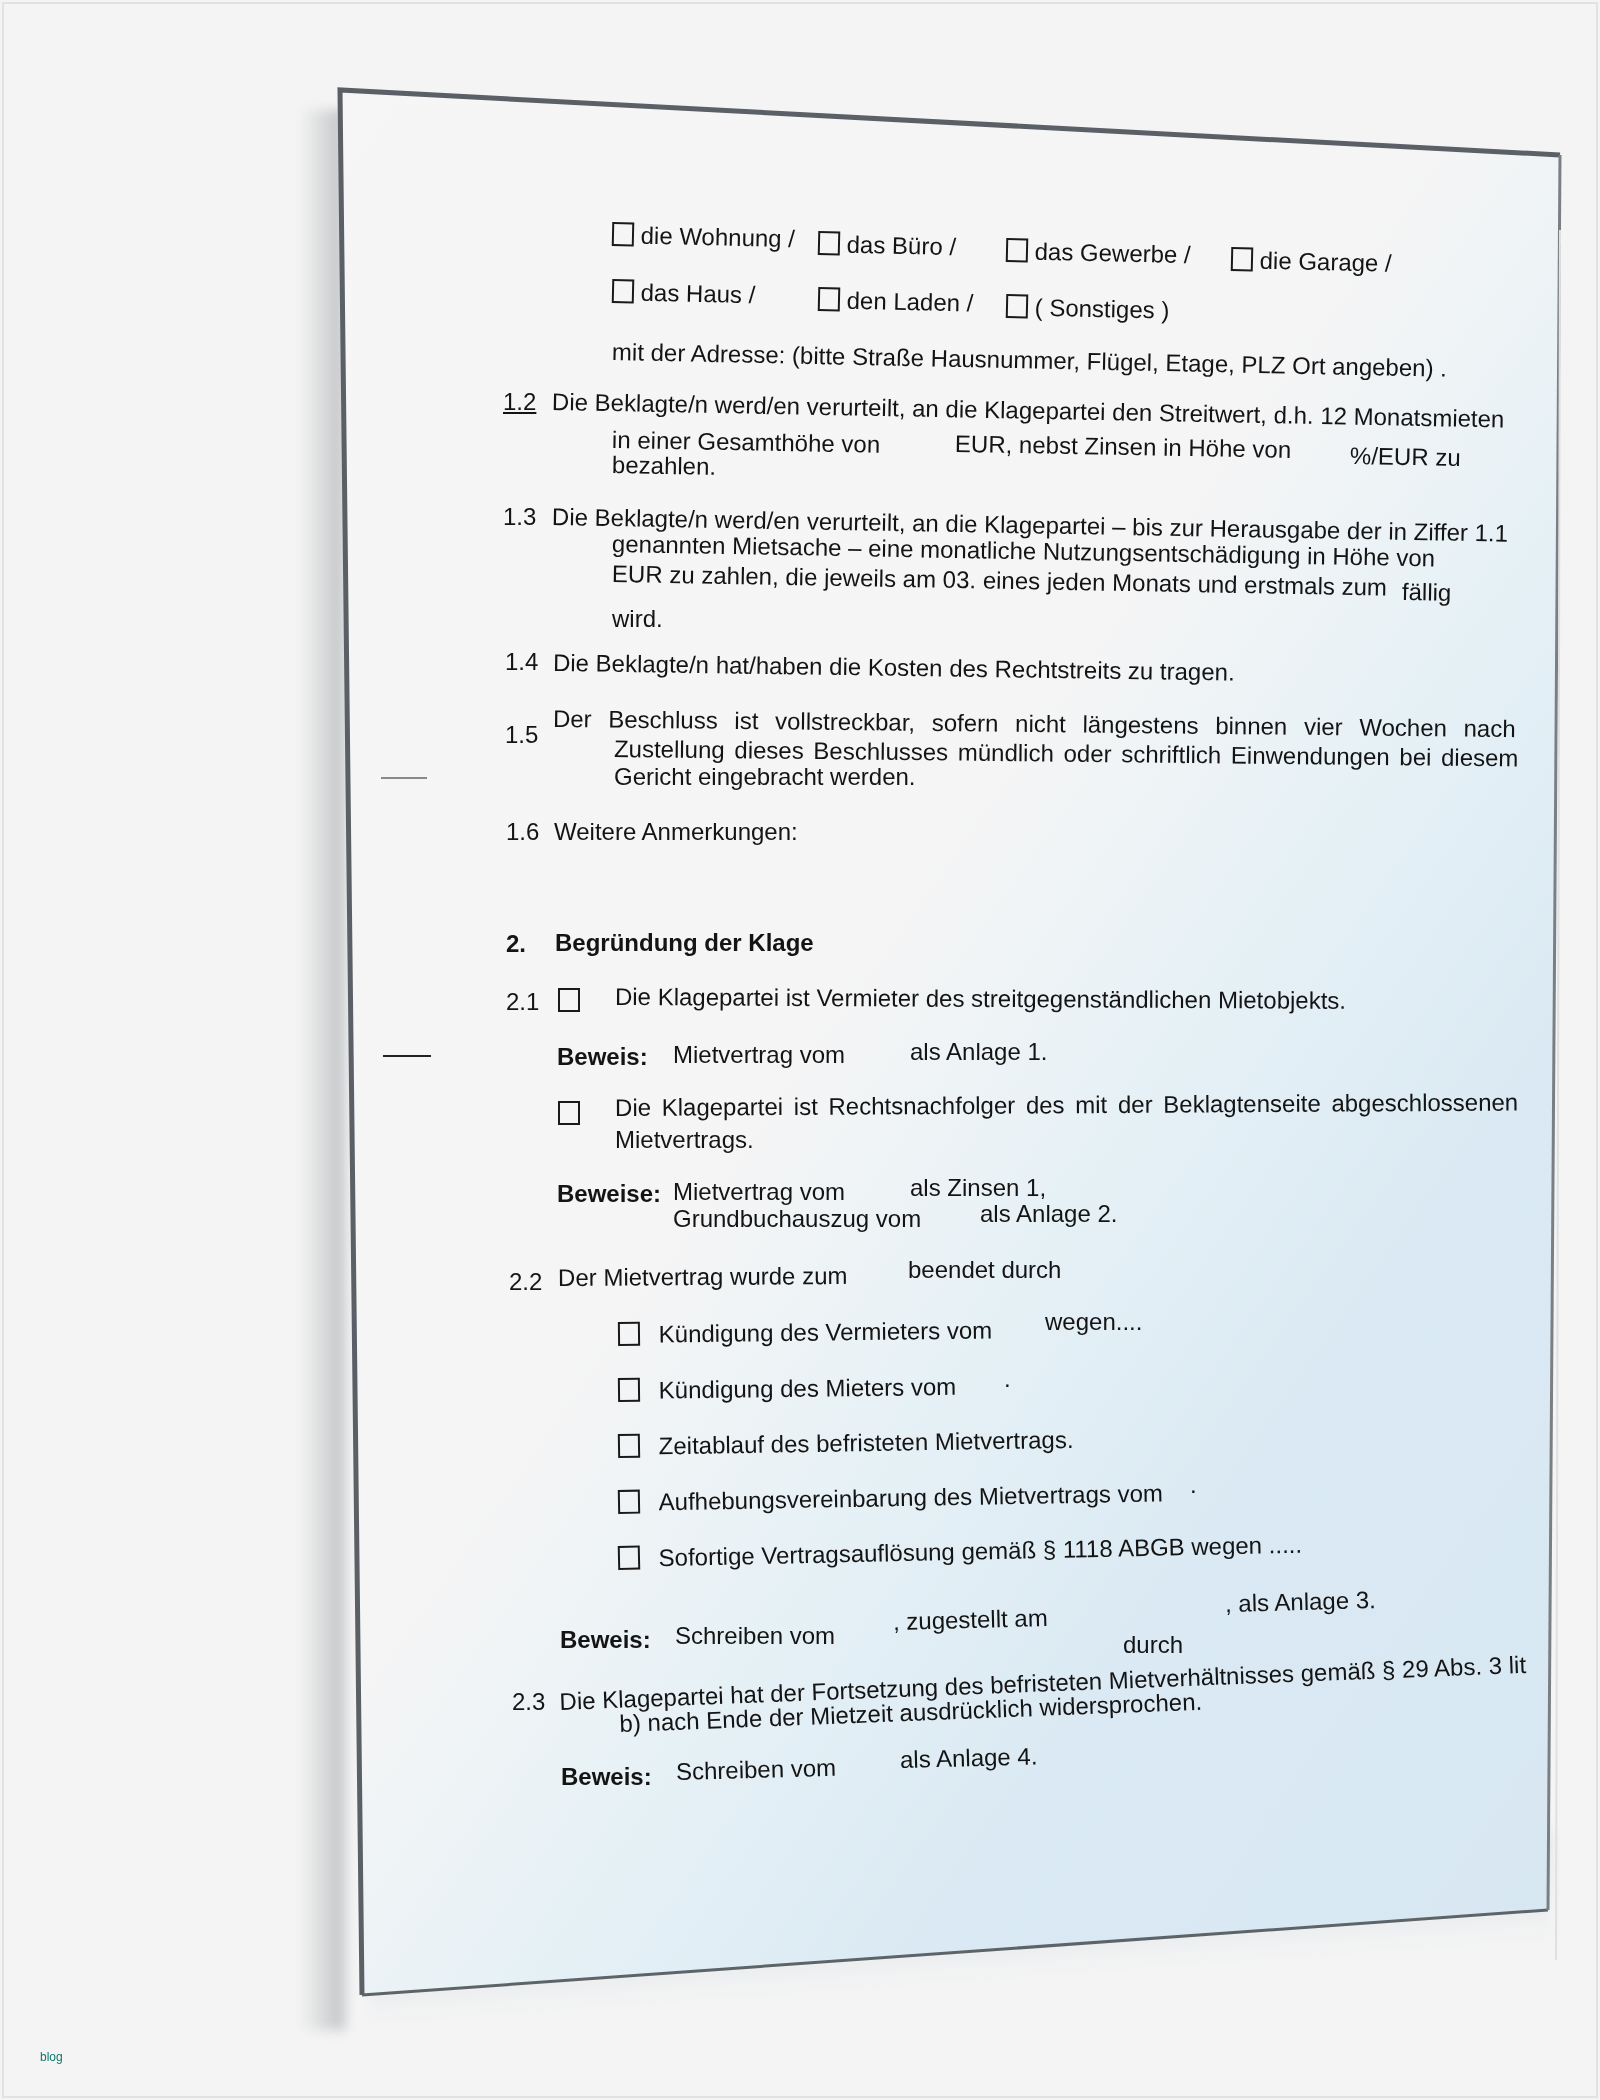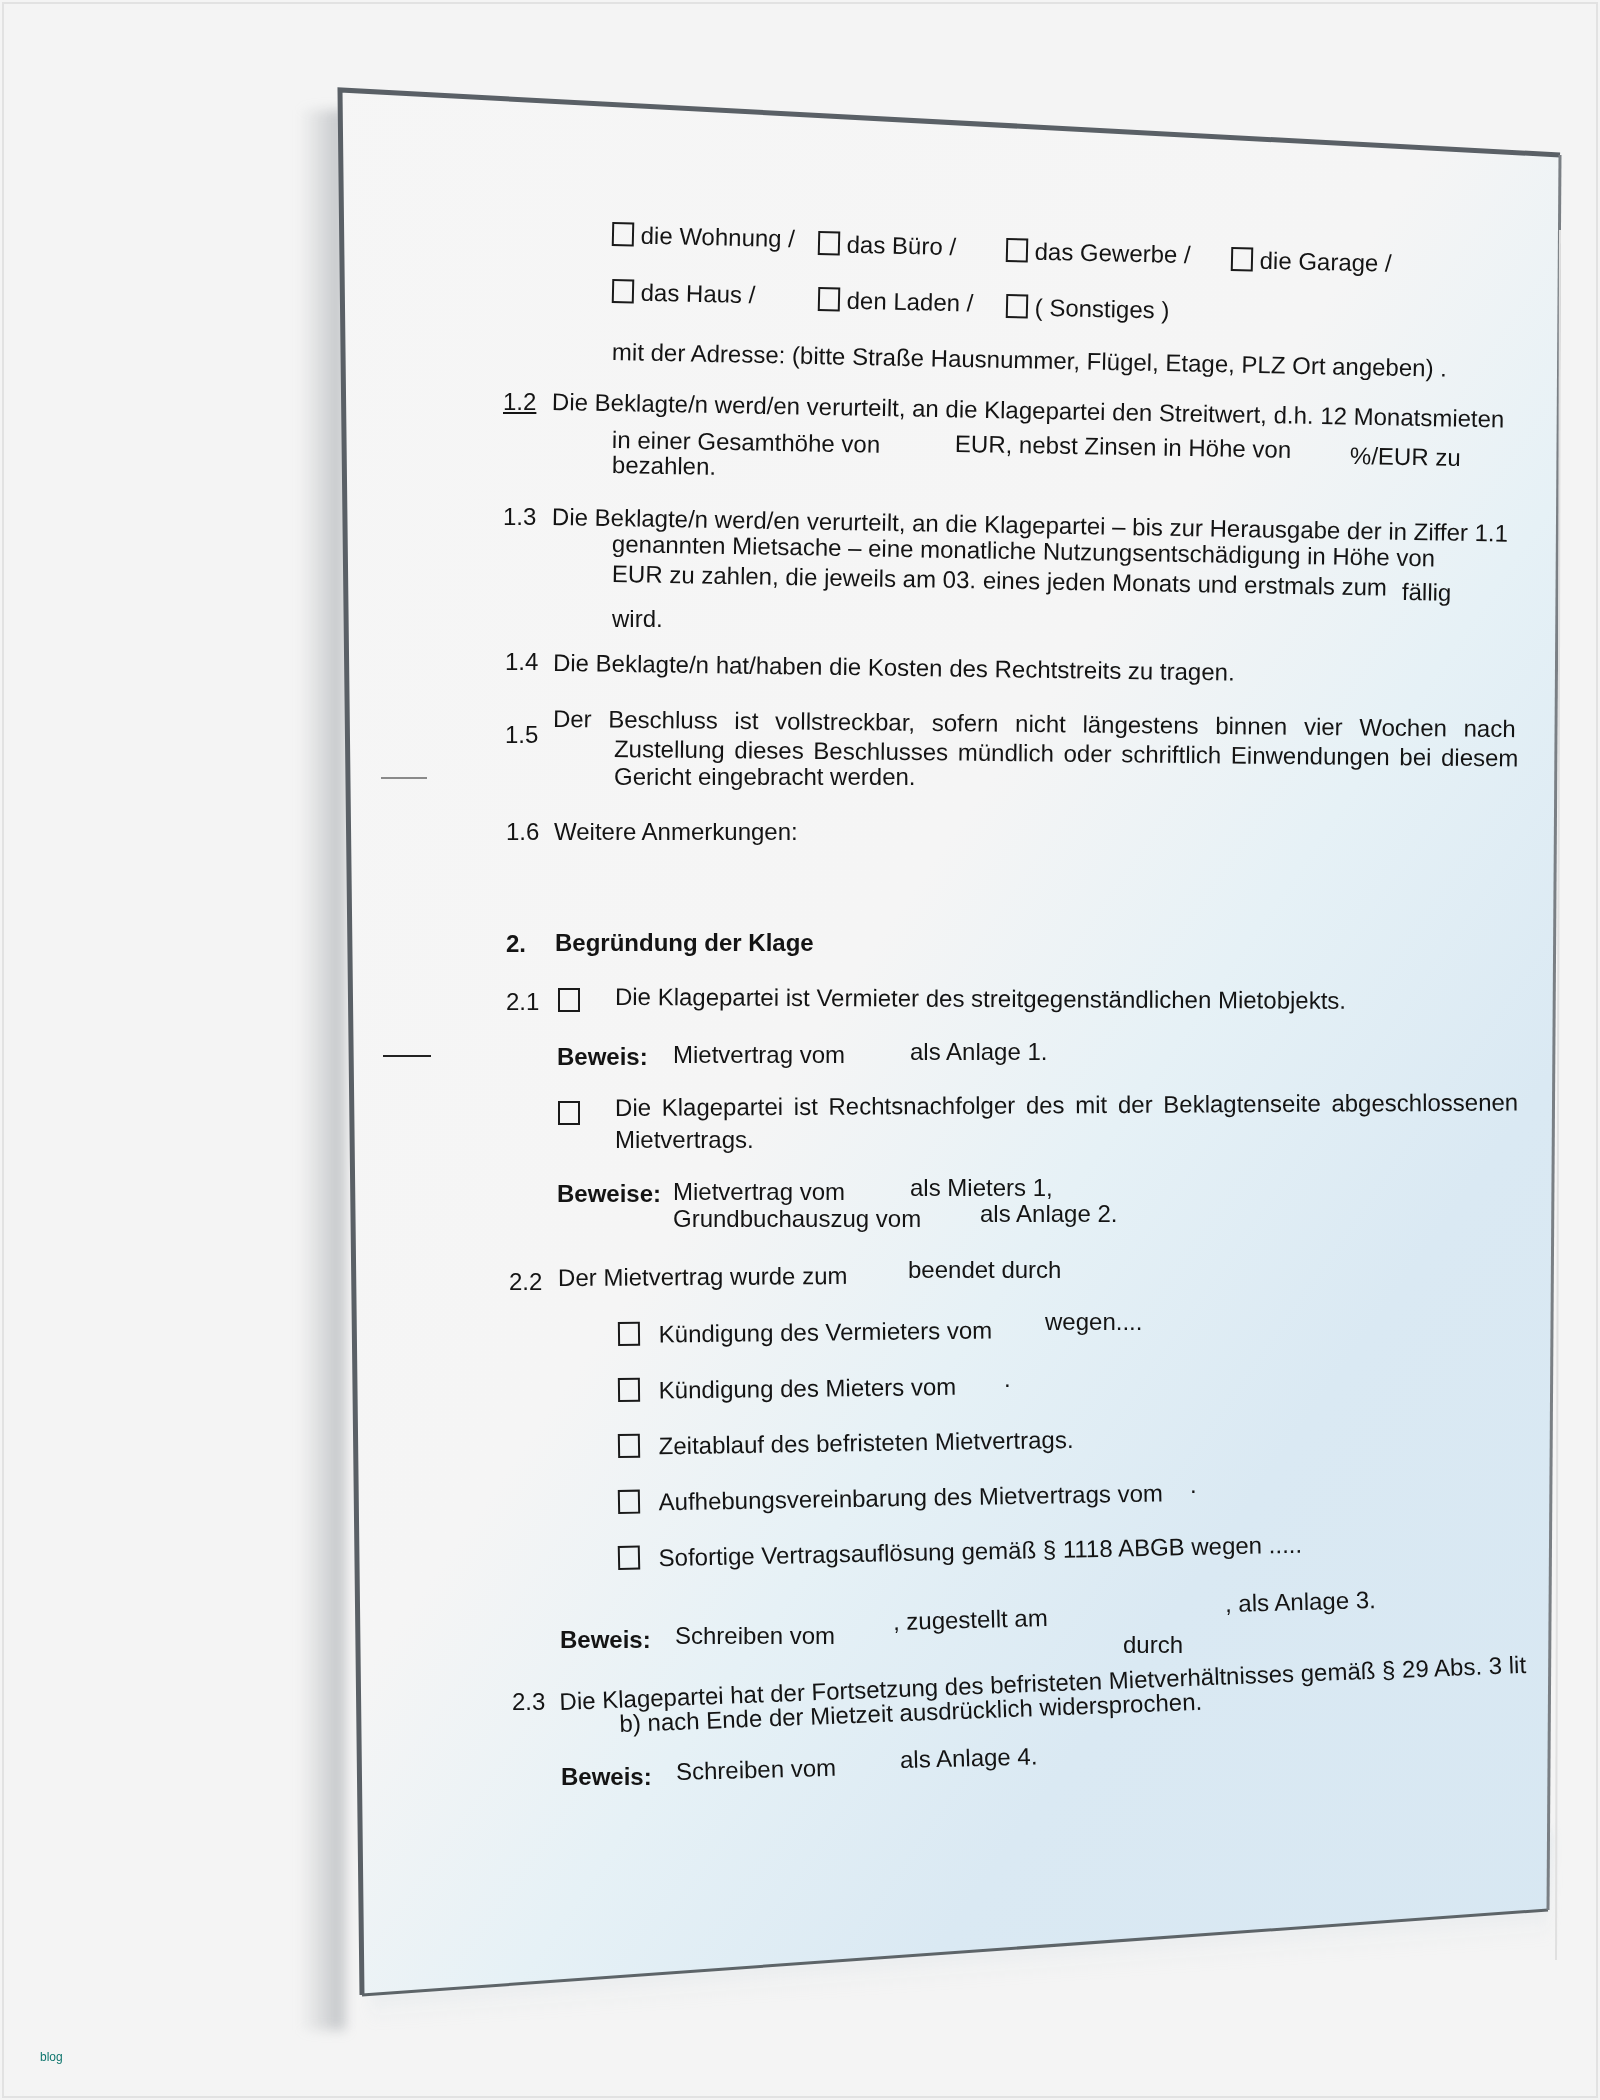--- a/index.html
+++ b/index.html
@@ -143,21 +143,21 @@
   <div class="line" style="left:910px;top:1040px;">als Anlage 1.</div>
 
   <div class="line" style="left:558px;top:1101px;">
     <span class="cb"></span>
   </div>
   <div class="line" style="left:615px;top:1096px;word-spacing:4px;transform:rotate(-0.35deg);">Die Klagepartei ist Rechtsnachfolger des mit der Beklagtenseite abgeschlossenen</div>
   <div class="line" style="left:615px;top:1128px;">Mietvertrags.</div>
 
   <div class="line bold" style="left:557px;top:1182px;">Beweise:</div>
   <div class="line" style="left:673px;top:1180px;">Mietvertrag vom</div>
-  <div class="line" style="left:910px;top:1176px;">als Mieters 1,</div>
+  <div class="line" style="left:910px;top:1176px;">als Zinsen 1,</div>
   <div class="line" style="left:673px;top:1207px;">Grundbuchauszug vom</div>
   <div class="line" style="left:980px;top:1202px;">als Anlage 2.</div>
 
   <div class="line" style="left:509px;top:1270px;">2.2</div>
   <div class="line" style="left:558px;top:1266px;transform:rotate(-0.4deg);">Der Mietvertrag wurde zum</div>
   <div class="line" style="left:908px;top:1258px;">beendet durch</div>
 
   <div class="line" style="left:618px;top:1322px;transform:rotate(-0.7deg);">
     <span class="cb"></span>
     <span style="margin-left:12px;">Kündigung des Vermieters vom</span>

